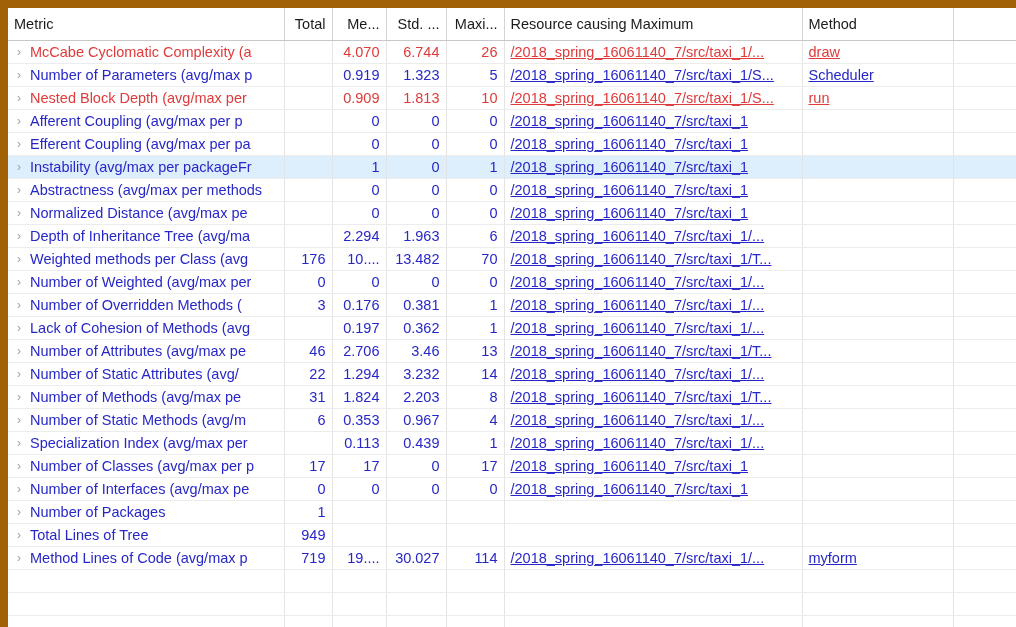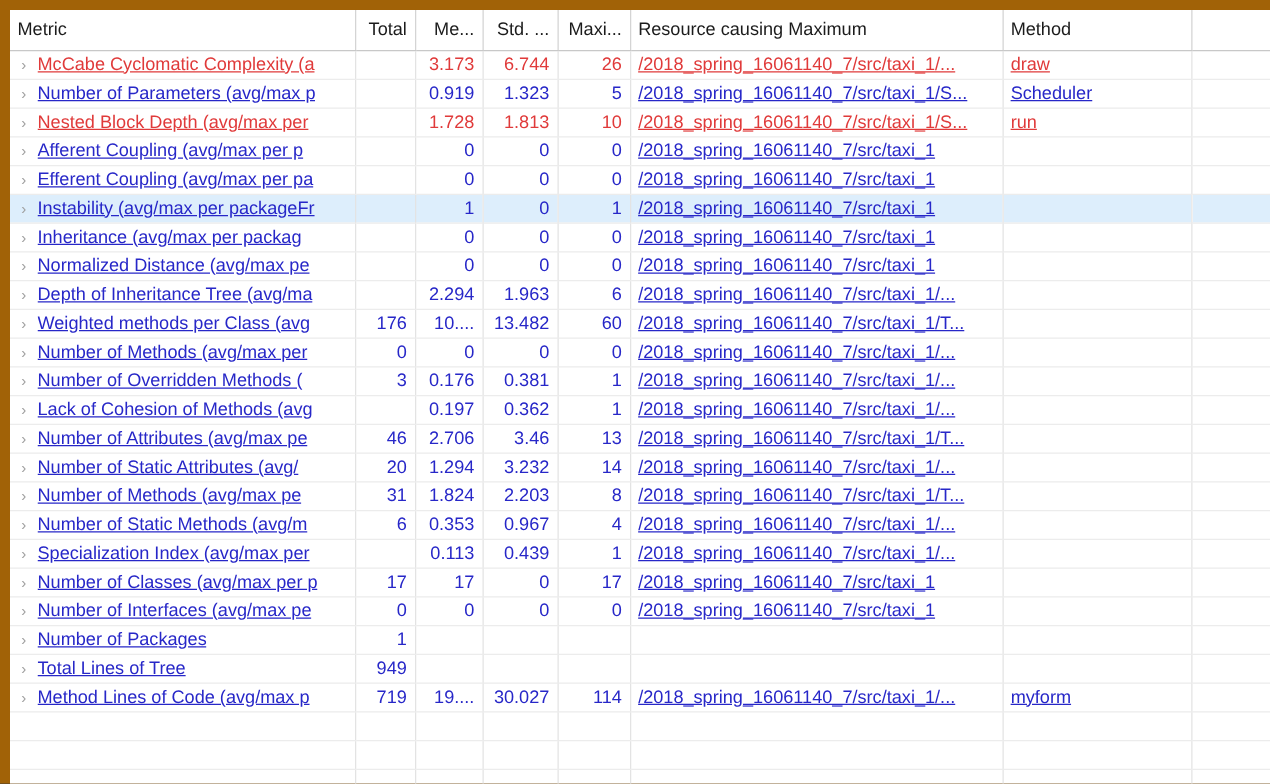--- a/index.html
+++ b/index.html
@@ -117,21 +117,20 @@
     font-size: 12px;
     line-height: 22px;
     user-select: none;
   }
   .metric-label {
     overflow: hidden;
     white-space: nowrap;
     text-overflow: clip;
     display: block;
     max-width: 244px;
-    text-decoration: underline;
   }
 </style>
 </head>
 <body>
 
 <div id="root">
   <div id="table-view">
     <table class="metrics">
       <colgroup>
         <col class="c-metric">
@@ -157,21 +156,21 @@
       </thead>
       <tbody id="table-body">
           <tr class="red">
             <td class="metric-cell">
               <div class="metric-inner">
                 <span class="twisty">›</span>
                 <span class="metric-label">McCabe Cyclomatic Complexity (a</span>
               </div>
             </td>
             <td class="num"></td>
-            <td class="num">3.173</td>
+            <td class="num">4.070</td>
             <td class="num">6.744</td>
             <td class="num">26</td>
             <td class="resource-cell">/2018_spring_16061140_7/src/taxi_1/...</td>
             <td class="method-cell">draw</td>
             <td></td>
           </tr>
           <tr>
             <td class="metric-cell">
               <div class="metric-inner">
                 <span class="twisty">›</span>
@@ -187,21 +186,21 @@
             <td></td>
           </tr>
           <tr class="red">
             <td class="metric-cell">
               <div class="metric-inner">
                 <span class="twisty">›</span>
                 <span class="metric-label">Nested Block Depth (avg/max per</span>
               </div>
             </td>
             <td class="num"></td>
-            <td class="num">1.728</td>
+            <td class="num">0.909</td>
             <td class="num">1.813</td>
             <td class="num">10</td>
             <td class="resource-cell">/2018_spring_16061140_7/src/taxi_1/S...</td>
             <td class="method-cell">run</td>
             <td></td>
           </tr>
           <tr>
             <td class="metric-cell">
               <div class="metric-inner">
                 <span class="twisty">›</span>
@@ -243,21 +242,21 @@
             <td class="num">0</td>
             <td class="num">1</td>
             <td class="resource-cell">/2018_spring_16061140_7/src/taxi_1</td>
             <td class="method-cell"></td>
             <td></td>
           </tr>
           <tr>
             <td class="metric-cell">
               <div class="metric-inner">
                 <span class="twisty">›</span>
-                <span class="metric-label">Inheritance (avg/max per packag</span>
+                <span class="metric-label">Abstractness (avg/max per methods</span>
               </div>
             </td>
             <td class="num"></td>
             <td class="num">0</td>
             <td class="num">0</td>
             <td class="num">0</td>
             <td class="resource-cell">/2018_spring_16061140_7/src/taxi_1</td>
             <td class="method-cell"></td>
             <td></td>
           </tr>
@@ -294,30 +293,30 @@
           <tr>
             <td class="metric-cell">
               <div class="metric-inner">
                 <span class="twisty">›</span>
                 <span class="metric-label">Weighted methods per Class (avg</span>
               </div>
             </td>
             <td class="num">176</td>
             <td class="num">10....</td>
             <td class="num">13.482</td>
-            <td class="num">60</td>
+            <td class="num">70</td>
             <td class="resource-cell">/2018_spring_16061140_7/src/taxi_1/T...</td>
             <td class="method-cell"></td>
             <td></td>
           </tr>
           <tr>
             <td class="metric-cell">
               <div class="metric-inner">
                 <span class="twisty">›</span>
-                <span class="metric-label">Number of Methods (avg/max per</span>
+                <span class="metric-label">Number of Weighted (avg/max per</span>
               </div>
             </td>
             <td class="num">0</td>
             <td class="num">0</td>
             <td class="num">0</td>
             <td class="num">0</td>
             <td class="resource-cell">/2018_spring_16061140_7/src/taxi_1/...</td>
             <td class="method-cell"></td>
             <td></td>
           </tr>
@@ -366,21 +365,21 @@
             <td class="method-cell"></td>
             <td></td>
           </tr>
           <tr>
             <td class="metric-cell">
               <div class="metric-inner">
                 <span class="twisty">›</span>
                 <span class="metric-label">Number of Static Attributes (avg/</span>
               </div>
             </td>
-            <td class="num">20</td>
+            <td class="num">22</td>
             <td class="num">1.294</td>
             <td class="num">3.232</td>
             <td class="num">14</td>
             <td class="resource-cell">/2018_spring_16061140_7/src/taxi_1/...</td>
             <td class="method-cell"></td>
             <td></td>
           </tr>
           <tr>
             <td class="metric-cell">
               <div class="metric-inner">

